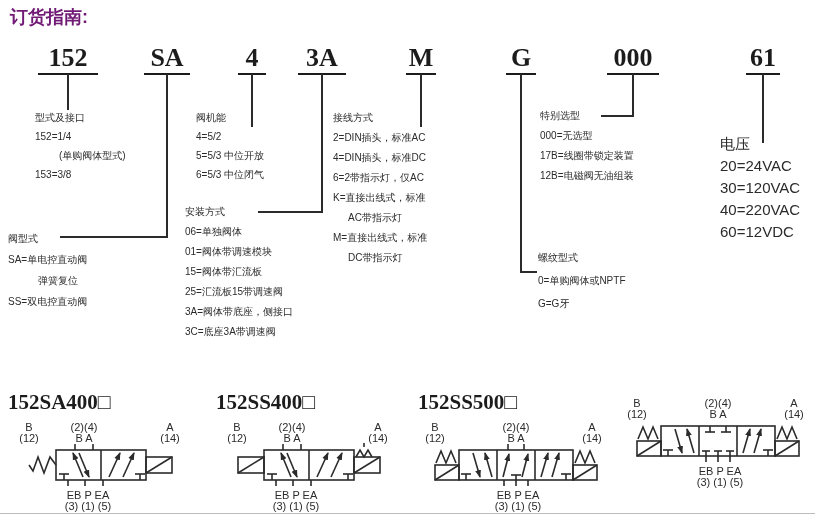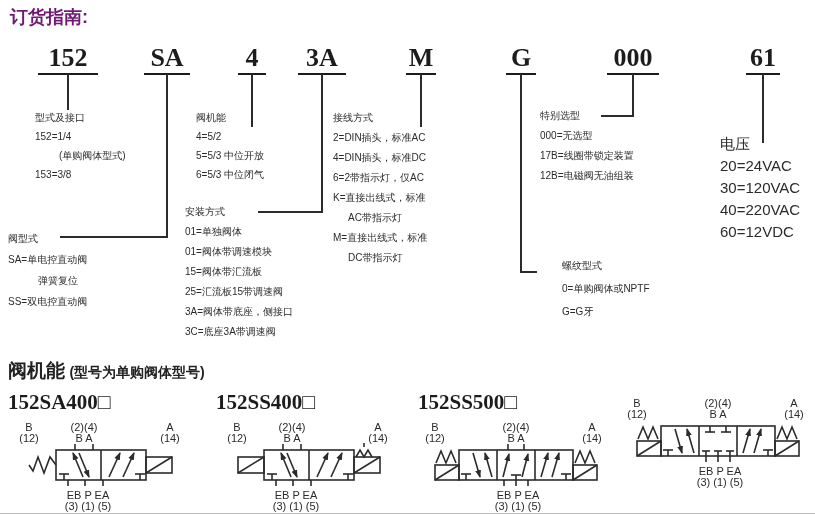--- a/index.html
+++ b/index.html
@@ -122,38 +122,34 @@
 
   <div class="block lh21" style="left:8px;top:228px;">
     <div class="bl">阀型式</div>
     <div class="bl">SA=单电控直动阀</div>
     <div class="bl ind30">弹簧复位</div>
     <div class="bl">SS=双电控直动阀</div>
   </div>
 
   <div class="block lh20" style="left:185px;top:202px;">
     <div class="bl">安装方式</div>
-    <div class="bl">01=单独阀体</div>
+    <div class="bl">06=单独阀体</div>
     <div class="bl">01=阀体带调速模块</div>
     <div class="bl">15=阀体带汇流板</div>
     <div class="bl">25=汇流板15带调速阀</div>
     <div class="bl">3A=阀体带底座，侧接口</div>
     <div class="bl">3C=底座3A带调速阀</div>
   </div>
 
-  <div class="block lh23" style="left:538px;top:254px;margin-left:24px;">
+  <div class="block lh23" style="left:538px;top:246px;">
     <div class="bl">螺纹型式</div>
     <div class="bl">0=单购阀体或NPTF</div>
     <div class="bl">G=G牙</div>
   </div>
 
-  <div class="vh">
-    <span class="vh-main">阀机能</span>
-    <span class="vh-note">(型号为单购阀体型号)</span>
-  </div>
 
   <div class="diagram" style="left:8px;width:185px;">
     <div class="d-title">152SA400□</div>
     <div class="sym">
       <div class="plbl" style="left:4px;top:6px;width:34px;">
         <div>B</div>
           <div>(12)</div>
       </div>
       <div class="plbl" style="left:48px;top:6px;width:56px;">
         <div>(2)(4)</div>

